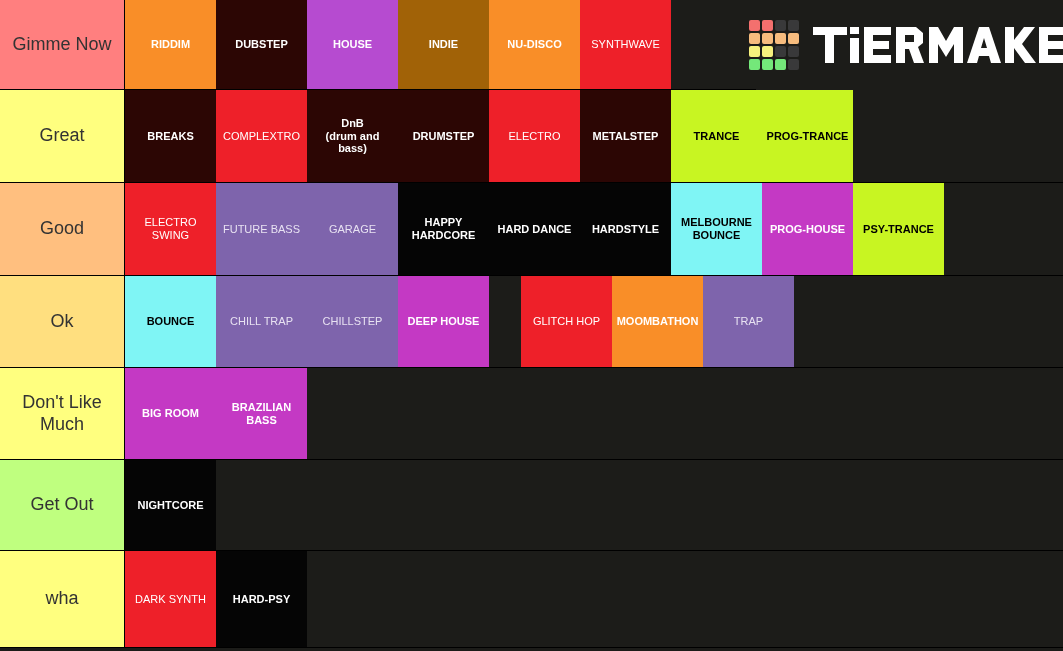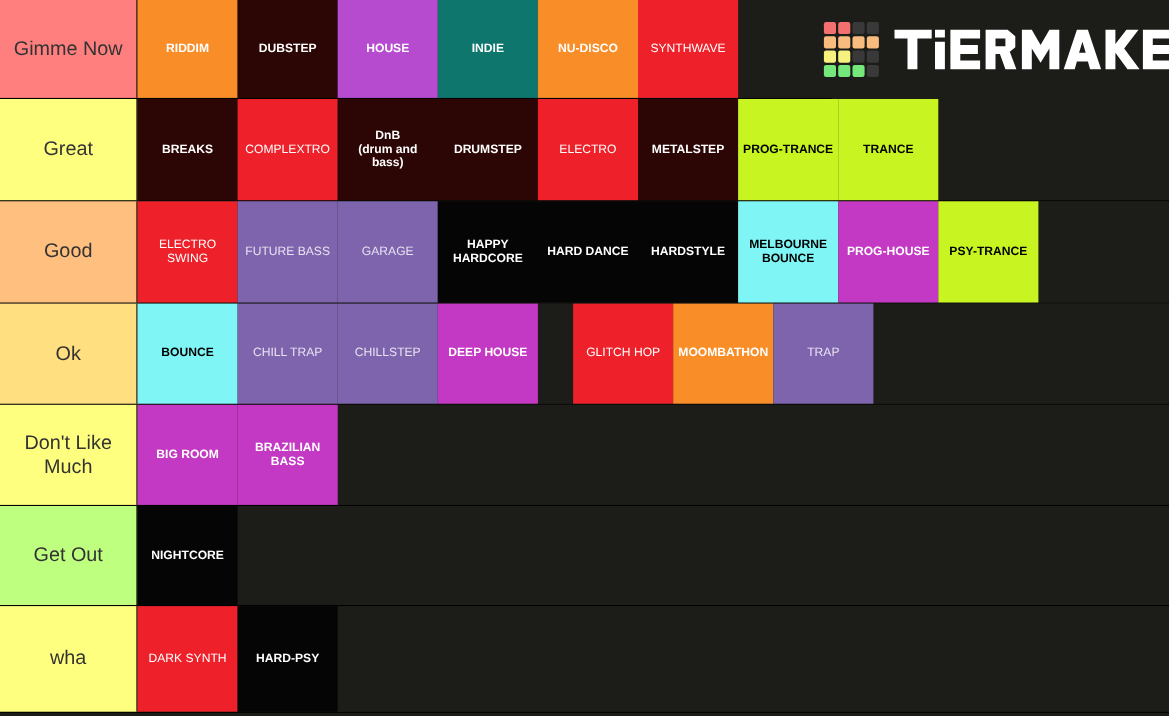--- a/index.html
+++ b/index.html
@@ -98,21 +98,21 @@
         <div class="tier-items">
           <div class="tile" style="width: 91px; background: rgb(249, 142, 40); color: rgb(255, 255, 255); font-weight: bold; font-size: 11px;">
             <span style="white-space: pre-line;">RIDDIM</span>
           </div>
           <div class="tile" style="width: 91px; background: rgb(44, 6, 4); color: rgb(255, 255, 255); font-weight: bold; font-size: 11px;">
             <span style="white-space: pre-line;">DUBSTEP</span>
           </div>
           <div class="tile" style="width: 91px; background: rgb(182, 75, 208); color: rgb(255, 255, 255); font-weight: bold; font-size: 11px;">
             <span style="white-space: pre-line;">HOUSE</span>
           </div>
-          <div class="tile" style="width: 91px; background: #0f766e; color: rgb(255, 255, 255); font-weight: bold; font-size: 11px;">
+          <div class="tile" style="width: 91px; background: #a16207; color: rgb(255, 255, 255); font-weight: bold; font-size: 11px;">
             <span style="white-space: pre-line;">INDIE</span>
           </div>
           <div class="tile" style="width: 91px; background: rgb(249, 142, 40); color: rgb(255, 255, 255); font-weight: bold; font-size: 11px;">
             <span style="white-space: pre-line;">NU-DISCO</span>
           </div>
           <div class="tile" style="width: 91px; background: rgb(238, 32, 41); color: rgb(255, 255, 255); font-weight: normal; font-size: 11px;">
             <span style="white-space: pre-line;">SYNTHWAVE</span>
           </div>
         </div>
       </div>
@@ -132,24 +132,24 @@
           <div class="tile" style="width: 91px; background: rgb(44, 6, 4); color: rgb(255, 255, 255); font-weight: bold; font-size: 11px;">
             <span style="white-space: pre-line;">DRUMSTEP</span>
           </div>
           <div class="tile" style="width: 91px; background: rgb(238, 32, 41); color: rgb(255, 255, 255); font-weight: normal; font-size: 11px;">
             <span style="white-space: pre-line;">ELECTRO</span>
           </div>
           <div class="tile" style="width: 91px; background: rgb(44, 6, 4); color: rgb(255, 255, 255); font-weight: bold; font-size: 11px; justify-content: center;">
             <span style="white-space: pre-line;">METALSTEP</span>
           </div>
           <div class="tile" style="width: 91px; background: rgb(200, 245, 34); color: rgb(0, 0, 0); font-weight: bold; font-size: 11px;">
+            <span style="white-space: pre-line;">TRANCE</span>
+          </div>
+          <div class="tile" style="width: 91px; background: rgb(200, 245, 34); color: rgb(0, 0, 0); font-weight: bold; font-size: 11px;">
             <span style="white-space: pre-line;">PROG-TRANCE</span>
-          </div>
-          <div class="tile" style="width: 91px; background: rgb(200, 245, 34); color: rgb(0, 0, 0); font-weight: bold; font-size: 11px;">
-            <span style="white-space: pre-line;">TRANCE</span>
           </div>
         </div>
       </div>
       <div class="tier-row" style="height: 93px;">
         <div class="tier-label" style="background: rgb(255, 191, 127);">Good</div>
         <div class="tier-items">
           <div class="tile" style="width: 91px; background: rgb(238, 32, 41); color: rgb(255, 255, 255); font-weight: normal; font-size: 11px;">
             <span style="white-space: pre-line;">ELECTRO SWING</span>
           </div>
           <div class="tile" style="width: 91px; background: rgb(126, 100, 172); color: rgb(232, 226, 242); font-weight: normal; font-size: 11px;">

